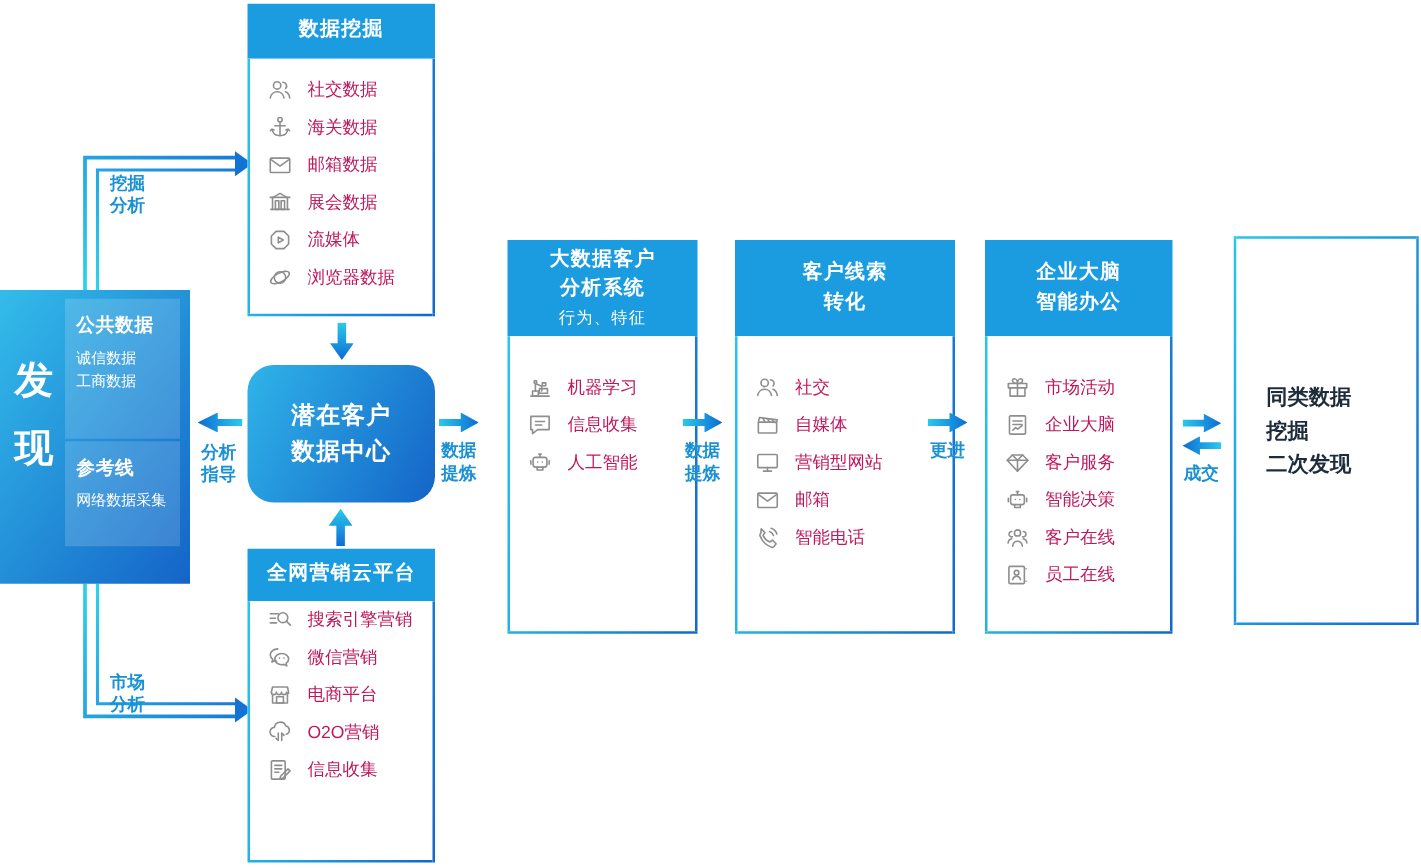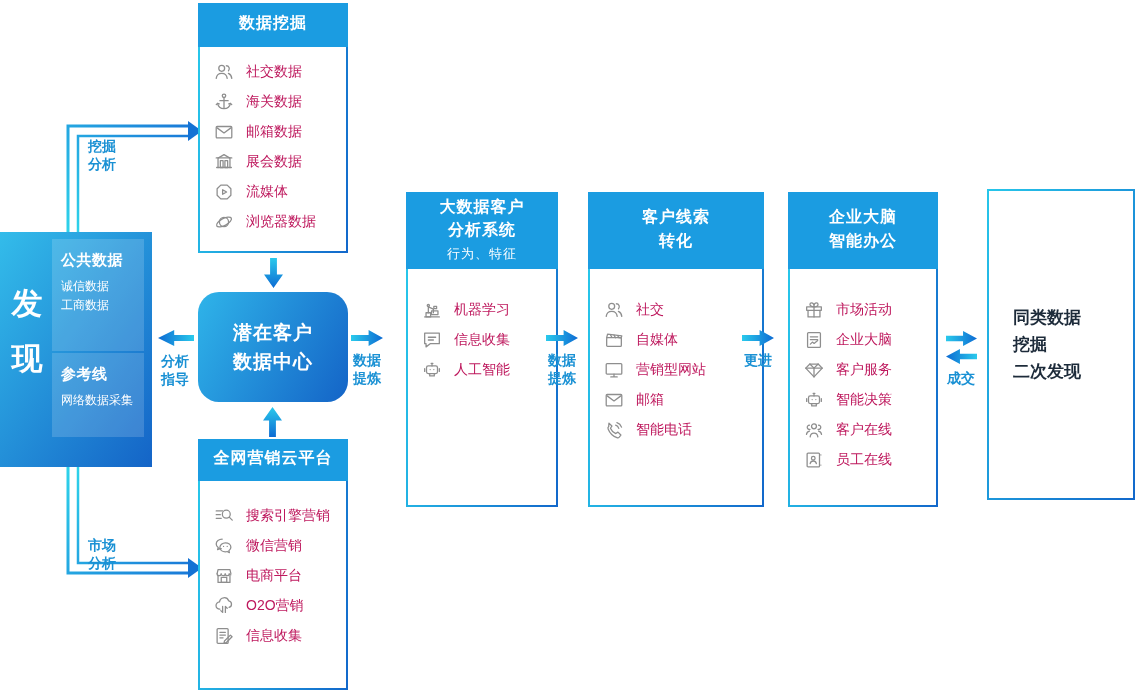--- a/index.html
+++ b/index.html
@@ -26,21 +26,21 @@
               stroke-linecap:round; stroke-linejoin:round; }
   .item .label { font-size:14px; color:#be185d; white-space:nowrap; }
 
   
   .p-mining  { left:198px; top:3px;   width:150px; }
   .p-mining  .panel-header { height:44px; font-size:17px; }
   .p-mining  .panel-body   { height:206px; padding-top:10px; }
 
   .p-cloud   { left:198px; top:439px; width:150px; }
   .p-cloud   .panel-header { height:42px; font-size:17px; }
-  .p-cloud   .panel-body   { height:209px; padding-top:20px; }
+  .p-cloud   .panel-body   { height:209px; }
 
   .p-bigdata { left:390px; top:192px; width:152px;margin-left:16px; }
   .p-leads   { left:588px; top:192px; width:176px; }
   .p-brain   { left:788px; top:192px; width:150px; }
   .p-bigdata .panel-header, .p-leads .panel-header, .p-brain .panel-header { height:77px; }
   .p-bigdata .panel-body, .p-leads .panel-body, .p-brain .panel-body { height:238px; padding-top:26px; }
 
   
   .discover { position:absolute; left:0; top:232px; width:152px; height:235px;
               background:linear-gradient(125deg,#33bcea,#1464c7); }

